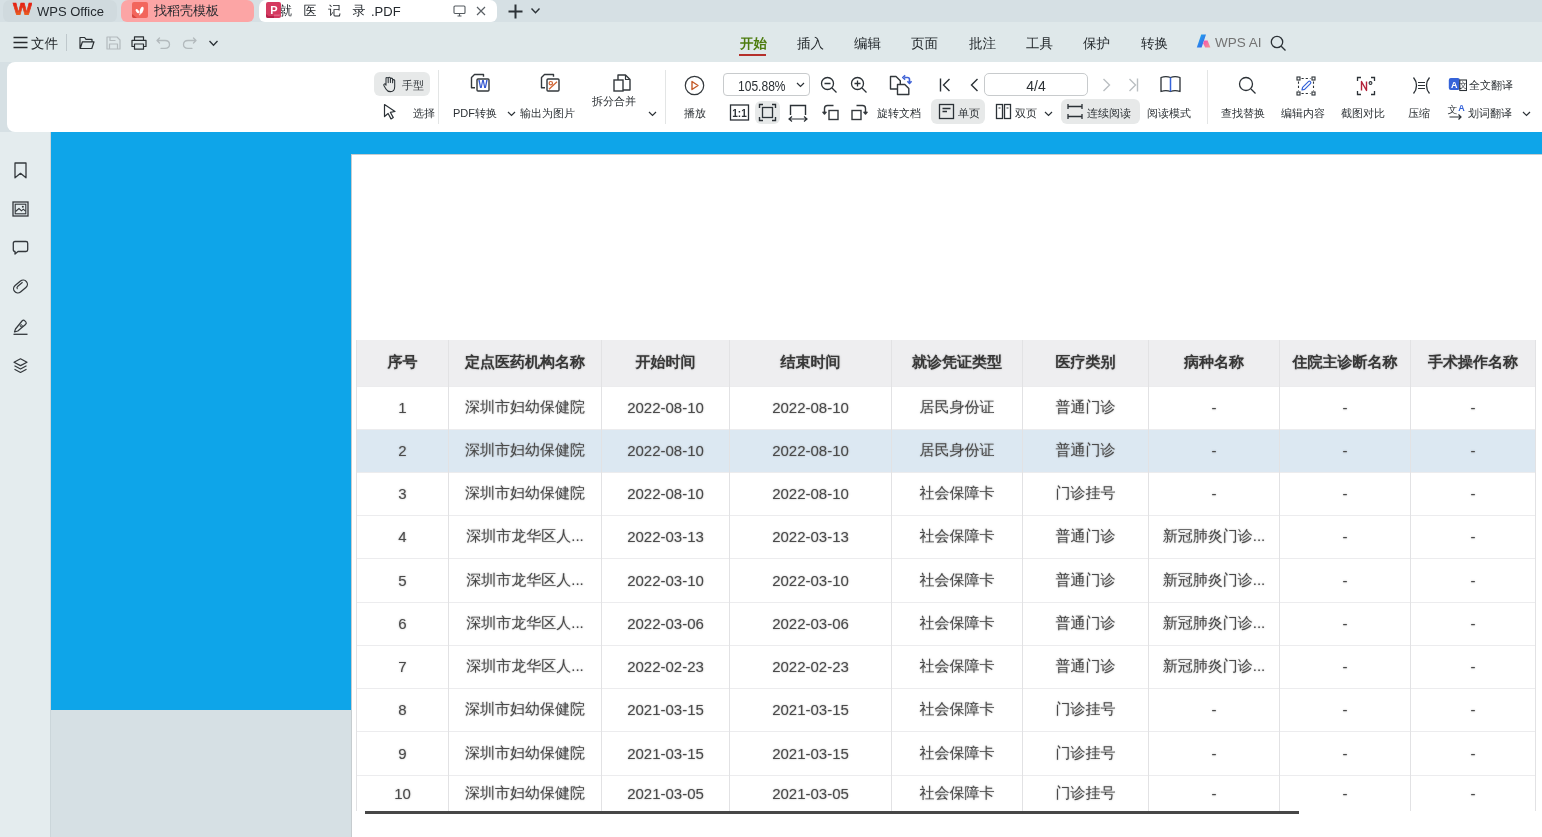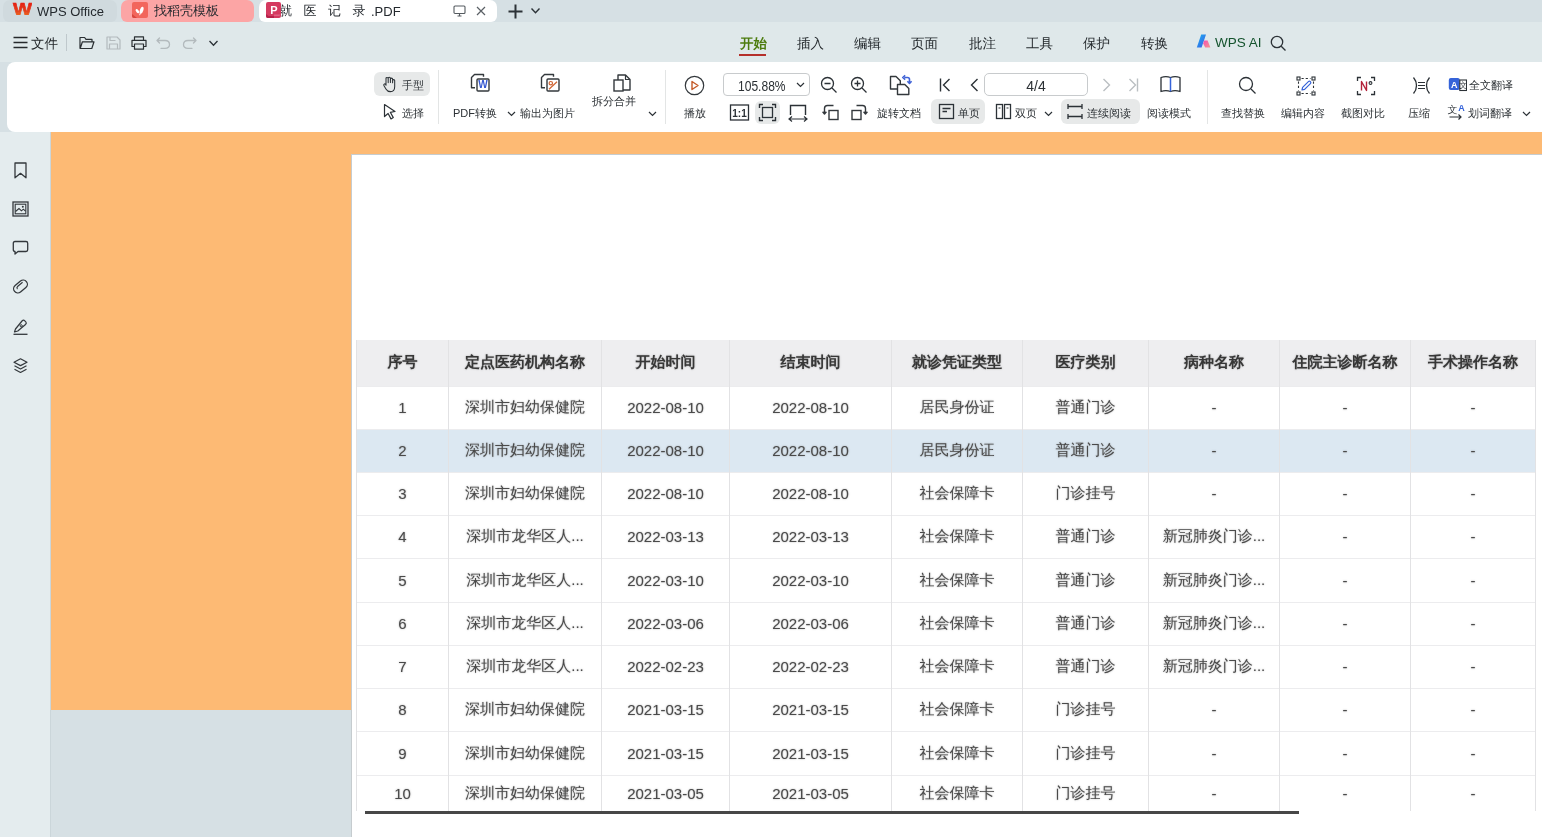--- a/index.html
+++ b/index.html
@@ -15,21 +15,21 @@
 .tabtxt{font-size:13px;color:#24292e;white-space:nowrap}
 
 #menubar{position:absolute;left:0;top:22px;width:1542px;height:40px;background:#dfe8ea}
 .menu{position:absolute;top:13px;font-size:13.5px;color:#23282c;white-space:nowrap}
 
 #panel{position:absolute;left:7px;top:62px;width:1535px;height:70px;background:#fff;border-radius:8px 0 0 8px}
 .tl{position:absolute;font-size:11px;color:#2b3034;white-space:nowrap}
 .graybtn{position:absolute;background:#e7e9e9;border-radius:6px}
 .vsep{position:absolute;width:1px;background:#e3e5e5}
 
-#content{position:absolute;left:0;top:132px;width:1542px;height:578px;background:#fdba74}
+#content{position:absolute;left:0;top:132px;width:1542px;height:578px;background:#0ea5e9}
 #sidebar{position:absolute;left:0;top:0;width:51px;height:705px;background:#e4ecee;border-right:1px solid #cbd6da}
 #page{position:absolute;left:351px;top:22px;width:1191px;height:683px;background:#fff;border-left:1px solid #c6cccf;border-top:1px solid #c6cccf}
 
 #dtable td{text-align:center;vertical-align:middle;border-left:1px solid #e2e2e4;padding:0;text-shadow:0 0 1.7px rgba(95,95,95,.6)}
 #dtable td:last-child{border-right:1px solid #e2e2e4}
 #dtable tr+tr td{border-top:1px solid #ececee}
 #dtable tr.h td{background:#eeeef0;font-weight:bold;color:#373737}
 </style></head>
 <body>
 <div id="tabbar">
@@ -120,36 +120,36 @@
           <stop offset="1" stop-color="#3f51e3"></stop>
         </linearGradient>
       <linearGradient id="aip" x1="0" y1="0" x2="1" y2="1">
           <stop offset="0" stop-color="#f351b3"></stop>
           <stop offset="1" stop-color="#f9948d"></stop>
         </linearGradient>
     </defs>
     <path d="M5.2 0.5 H10 L5.6 13.5 H0.8 Z" fill="url(#aib)"></path>
     <path d="M8.2 6.5 L11.6 6.5 L14.4 13.5 H9.2 L7.2 9.5 Z" fill="url(#aip)"></path>
   </svg>
-  <span class="menu" style="left:1215px;color:#14532d">WPS AI</span>
+  <span class="menu" style="left:1215px;color:#737373">WPS AI</span>
   <svg class="abs" style="left:1270px;top:13px" width="17" height="17" viewBox="0 0 17 17">
     <circle cx="7" cy="7" r="5.7" fill="none" stroke="#2c3237" stroke-width="1.3"></circle>
     <path d="M11.2 11.2 L15.5 15.5" stroke="#2c3237" stroke-width="1.3"></path>
   </svg>
 </div>
 <div id="panel">
   <div class="graybtn" style="left:367px;top:10px;width:56px;height:24px"></div>
   <svg class="abs" style="left:374px;top:13px" width="17" height="18" viewBox="0 0 17 18">
     <path d="M5 10.2 V3.6 Q5 2.4 6.1 2.4 Q7.2 2.4 7.2 3.6 V7.6 M7.2 3.4 Q7.2 2.2 8.3 2.2 Q9.4 2.2 9.4 3.4 V7.4 M9.4 4.2 Q9.4 3.1 10.5 3.1 Q11.6 3.1 11.6 4.2 V7.8 M11.6 5.6 Q11.6 4.6 12.6 4.6 Q13.7 4.6 13.7 5.6 V11.4 Q13.7 16.6 9.4 16.6 Q6.4 16.6 5.1 14.2 L3 10.8 Q2.3 9.7 3.2 9.1 Q4.1 8.5 4.9 9.6 L5 10.2" fill="none" stroke="#2b3136" stroke-width="1.05" stroke-linecap="round" stroke-linejoin="round"></path>
   </svg>
   <span class="tl" style="left:395px;top:16px">手型</span>
   <svg class="abs" style="left:375px;top:41px" width="16" height="17" viewBox="0 0 16 17">
     <path d="M2.5 1.5 L13 8.5 L8.3 9.3 L11.3 14.6 L9 15.9 L6.1 10.5 L2.5 13.5 Z" fill="none" stroke="#2b3136" stroke-width="1.2" stroke-linejoin="round"></path>
   </svg>
-  <span class="tl" style="left:395px;top:44px">选择</span>
+  <span class="tl" style="left:406px;top:44px">选择</span>
   <div class="vsep" style="left:431px;top:8px;height:54px"></div>
 
   <svg class="abs" style="left:461px;top:11px" width="25" height="24" viewBox="0 0 25 24">
     <path d="M15.5 3.8 V1.5 H6.5 L3.5 4.5 V14.8 H7" fill="none" stroke="#33383c" stroke-width="1.4" stroke-linejoin="round"></path>
     <rect x="9" y="6" width="12" height="12" rx="1" fill="#fff" stroke="#33383c" stroke-width="1.4"></rect>
     <text x="15" y="15.3" font-size="10" font-weight="bold" fill="#3457d1" text-anchor="middle" font-family="Liberation Sans">W</text>
   </svg>
   <span class="tl" style="left:446px;top:44px">PDF转换</span>
   <svg class="abs" style="left:500px;top:49px" width="9" height="6" viewBox="0 0 9 6">
       <path d="M1 1 L4.5 4.5 L8 1" stroke="#2b3136" fill="none" stroke-width="1.2"></path>

